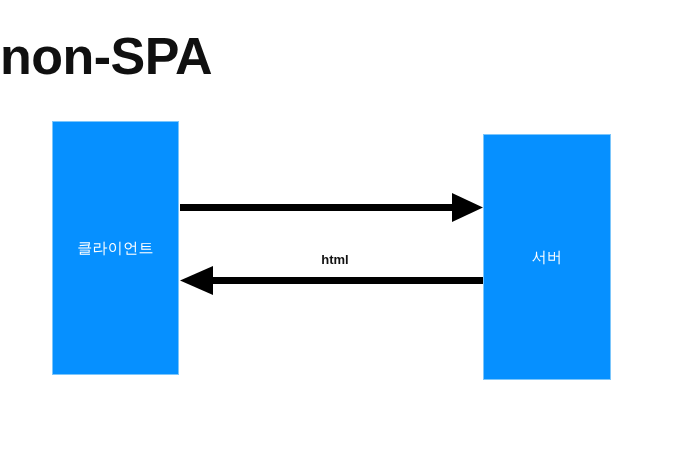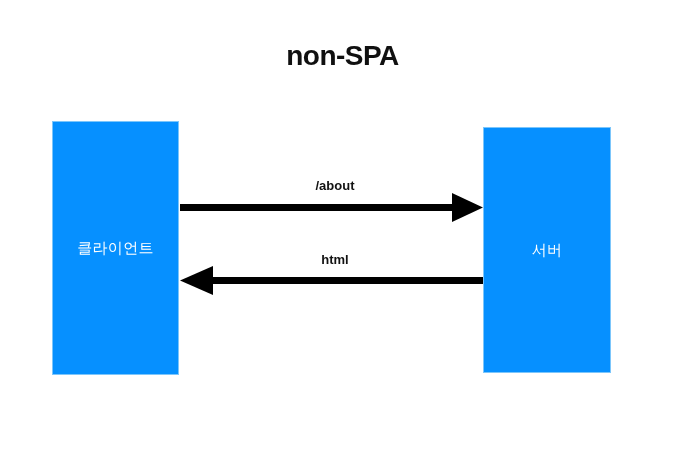--- a/index.html
+++ b/index.html
@@ -17,22 +17,22 @@
     position: relative;
     width: 685px;
     height: 457px;
     background: #ffffff;
   }
   #diagram-title {
     position: absolute;
     left: 0;
     top: 33px;
     width: 685px;
-    text-align: center;
-    font-size: 28px;
+    text-align: left;
+    font-size: 52px;
     font-weight: bold;
     color: #101010;
     letter-spacing: -0.5px;
     line-height: 46px;
   }
   .node-box {
     position: absolute;
     background: #0690ff;
     border: 1px solid #7cc6fb;
     box-sizing: border-box;
@@ -41,21 +41,21 @@
     justify-content: center;
   }
   #client-node {
     left: 52px;
     top: 121px;
     width: 127px;
     height: 254px;
   }
   #server-node {
     left: 483px;
-    top: 127px;
+    top: 134px;
     width: 128px;
     height: 246px;
   }
   .node-label {
     color: #ffffff;
     font-size: 15px;
     font-weight: normal;
     letter-spacing: 0.3px;
     text-align: center;
   }
@@ -105,17 +105,16 @@
     <g>
       <rect x="180" y="204" width="274" height="7" fill="#000000"></rect>
       <polygon points="452,193 483,207.5 452,222" fill="#000000"></polygon>
     </g>
     <g>
       <rect x="211" y="277" width="272" height="7" fill="#000000"></rect>
       <polygon points="213,266 180,280.5 213,295" fill="#000000"></polygon>
     </g>
   </svg>
 
-  <div id="request-label" class="arrow-label">/about</div>
 
   <div id="response-label" class="arrow-label">html</div>
 
 </div>
 
 </body></html>

